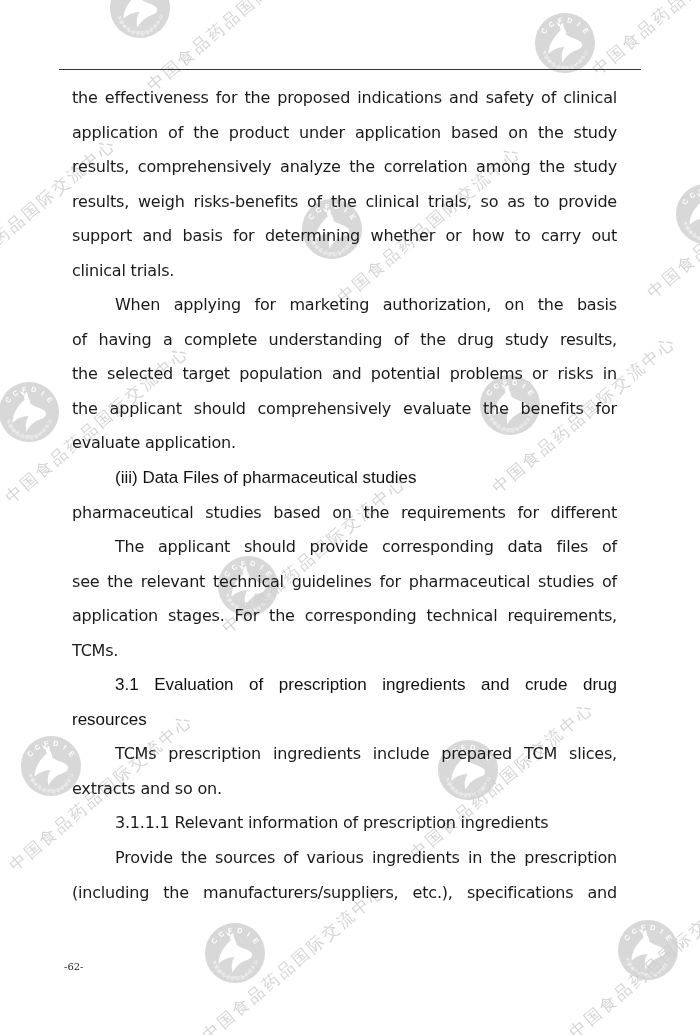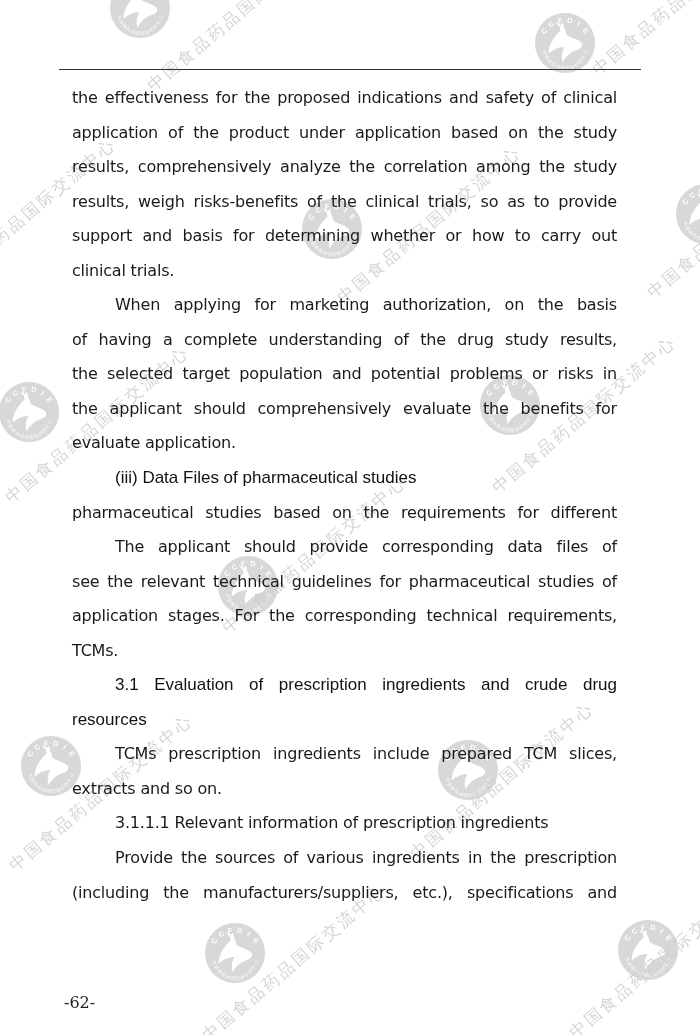--- a/index.html
+++ b/index.html
@@ -32,22 +32,22 @@
     height:34.55px;line-height:34.55px;font-size:16px;color:#1a1a1a;
     letter-spacing:-.2px;overflow:visible;
   }
   .line.j{text-align:justify;text-align-last:justify;}
   .line.ind{padding-left:43px;}
   .line.h{
     font-family:"Liberation Sans",sans-serif;font-weight:400;
     font-size:17px;letter-spacing:0;color:#111;
   }
   .pagenum{
-    position:absolute;left:64px;top:993px;
-    font-family:"DejaVu Serif",serif;font-size:16px;color:#222;
+    position:absolute;left:64px;top:961px;
+    font-family:"DejaVu Serif",serif;font-size:10px;color:#222;
   }
 </style>
 </head>
 <body>
 
 <div class="page">
 
   <div class="wm-layer">
       <div class="wm-logo" style="left: 109px; top: -23px;">
         <svg viewBox="0 0 64 64">

